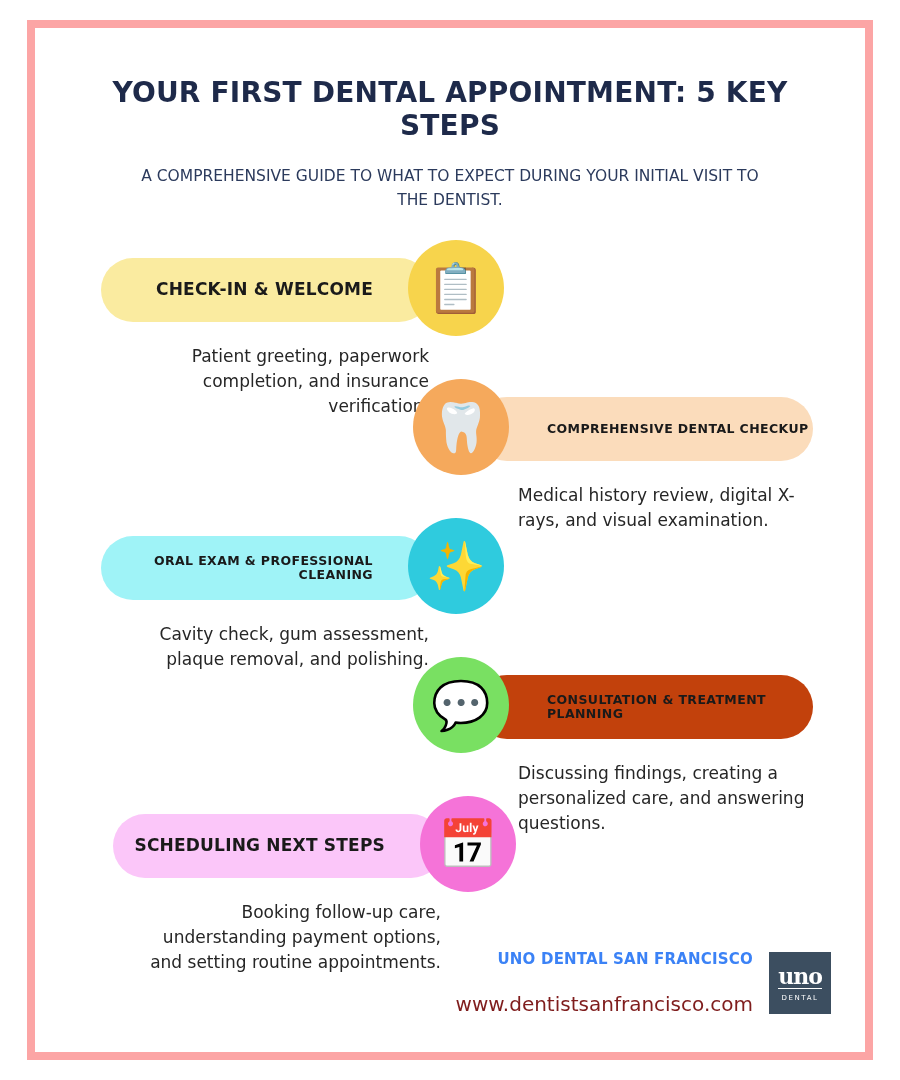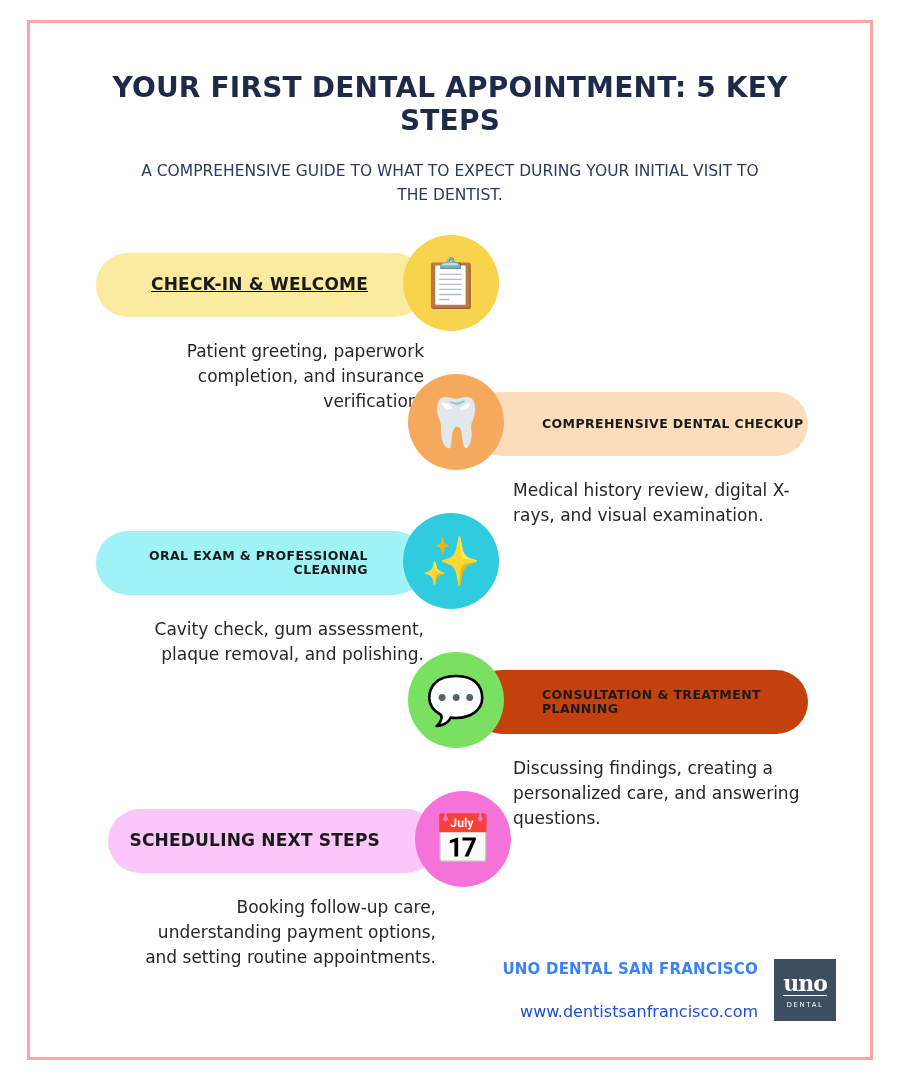--- a/index.html
+++ b/index.html
@@ -5,21 +5,21 @@
   * { box-sizing: border-box; margin: 0; padding: 0; }
   html, body {
     width: 900px; height: 1080px;
     background: #ffffff;
     font-family: "DejaVu Sans", "Liberation Sans", sans-serif;
   }
   .page {
     position: absolute;
     left: 27px; top: 20px;
     width: 846px; height: 1040px;
-    border: 3px solid #fca5a5;
+    border: 8px solid #fca5a5;
     background: #ffffff;
     overflow: hidden;
   }
   
   .title {
     text-align: center;
     font-size: 28px;
     font-weight: 700;
     letter-spacing: 0.2px;
     color: #1e2a4a;
@@ -96,22 +96,22 @@
     display: flex;
     align-items: center;
     gap: 16px;
   }
   .footer-text { text-align: right; }
   .brand {
     font-size: 15px; font-weight: 700;
     color: #3b82f6; letter-spacing: 0.2px;
   }
   .url {
-    font-size: 16px; font-weight: 400;
-    color: #1d4ed8; margin-top: 24px;
+    font-size: 20px; font-weight: 400;
+    color: #7f1d1d; margin-top: 24px;
   }
   .logo {
     width: 62px; height: 62px;
     background: #3c4e60;
     display: flex;
     flex-direction: column;
     align-items: center;
     justify-content: center;
   }
   .logo-mark {
@@ -134,21 +134,21 @@
 </head>
 <body>
 
 <div class="page">
 
   <h1 class="title">YOUR FIRST DENTAL APPOINTMENT: 5 KEY STEPS</h1>
   <p class="subtitle">A COMPREHENSIVE GUIDE TO WHAT TO EXPECT DURING YOUR INITIAL VISIT TO THE DENTIST.</p>
 
   <div class="steps">
       <div class="step left" style="top: 0px;">
-        <div class="pill" style="background: rgb(250, 235, 160); text-decoration: underline;">
+        <div class="pill" style="background: rgb(250, 235, 160);">
           <div class="pill-label">CHECK-IN &amp; WELCOME</div>
         </div>
         <div class="circle" style="background: rgb(247, 212, 76);">📋</div>
         <div class="desc">Patient greeting, paperwork completion, and insurance verification.</div>
       </div>
       <div class="step right" style="top: 139px;">
         <div class="pill" style="background: rgb(251, 220, 187);">
           <div class="pill-label sm">COMPREHENSIVE DENTAL CHECKUP</div>
         </div>
         <div class="circle" style="background: rgb(245, 169, 92);">🦷</div>

